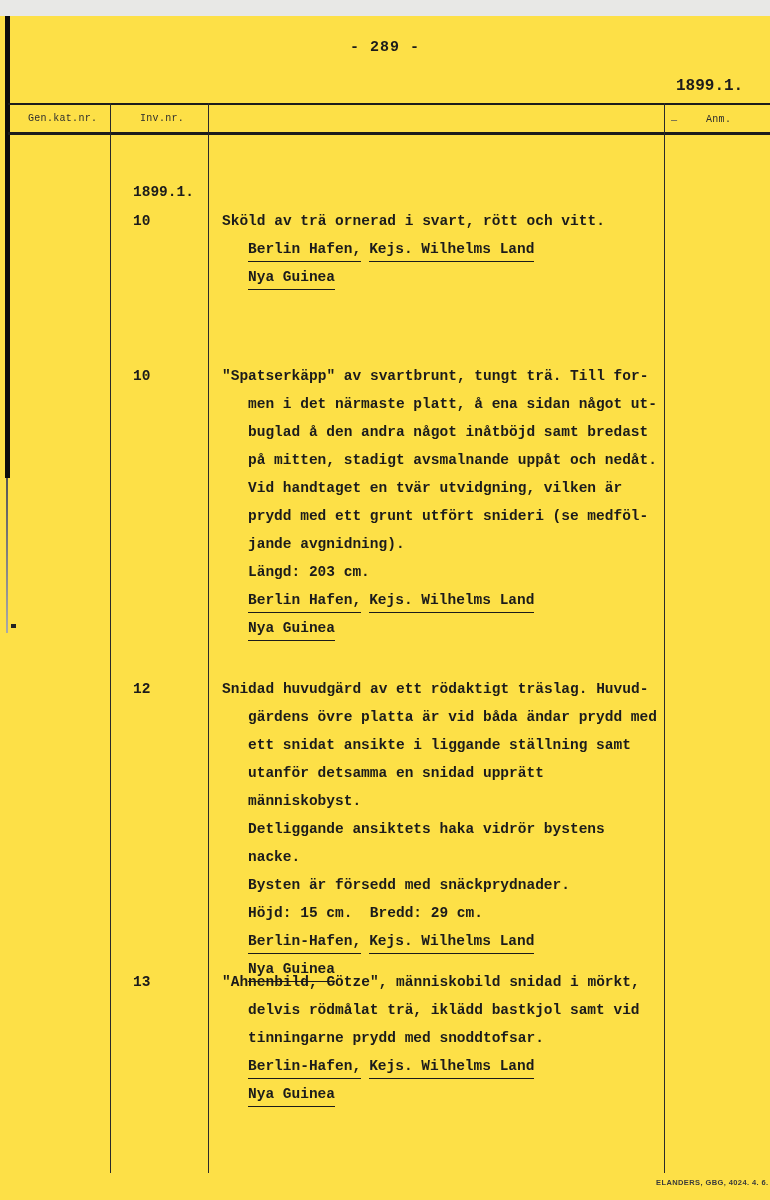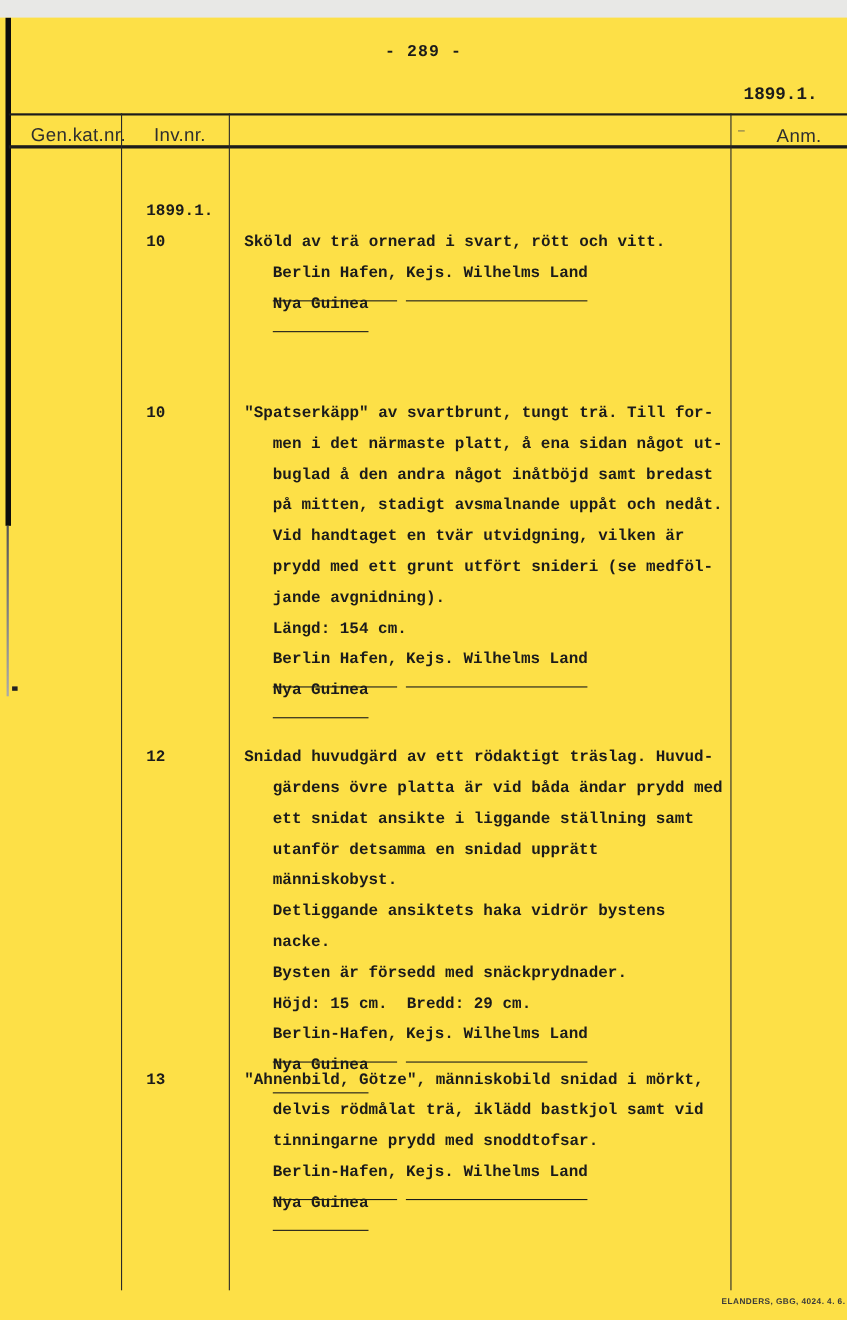--- a/index.html
+++ b/index.html
@@ -18,22 +18,22 @@
                 background:linear-gradient(#555, #aaa); }
   .speck      { position:absolute; width:5px; height:4px; background:#222; }
 
   
   .rule-h { position:absolute; background:#1c1c1c; }
   .rule-v { position:absolute; width:1px; background:#2a2a2a; }
 
   
   .form-label {
     position:absolute;
-    font-family:Liberation Sans, sans-serif;
-    font-size:17px; color:#2e2e2e; letter-spacing:0.3px;
+    font-family:Liberation Mono, monospace;
+    font-size:10px; color:#2e2e2e; letter-spacing:0.3px;
   }
   .anm-dash { position:absolute; font-family:"Liberation Sans", sans-serif;
               font-size:11px; color:#555; }
 
   
   .tw { font-family:"Liberation Mono", monospace; font-weight:bold;
         font-size:14.5px; line-height:28px; color:#1b1b1b; }
 
   .page-number { position:absolute; top:18px; left:0; right:0;
                  text-align:center; letter-spacing:1px; font-size:15px; }
@@ -41,21 +41,21 @@
 
   .group-label { position:absolute; left:133px; top:162px; }
 
   .entry { position:absolute; left:133px; width:528px; display:flex; align-items:flex-start; }
   .entry .inv  { width:89px; flex:none; }
   .entry .body { flex:1; min-width:0; }
   .desc   { white-space:pre-line; padding-left:26px; text-indent:-26px; }
   .meas   { white-space:pre; padding-left:26px; }
   .prov   { padding-left:26px; }
   .region { padding-left:26px; }
-  .u      { border-bottom:1.5px solid #1b1b1b; padding-bottom:16px; }
+  .u      { border-bottom:1.5px solid #1b1b1b; padding-bottom:4px; }
   .prov .u:first-child { margin-right:8px; }
 
   .printer-mark { position:absolute; top:1162px; left:656px; width:120px;
                   font-family:"Liberation Sans", sans-serif;
                   font-size:7.5px; font-weight:bold; letter-spacing:0.4px;
                   color:#3a3a3a; white-space:nowrap; overflow:hidden; }
 </style>
 </head>
 <body>
 
@@ -93,21 +93,21 @@
   <div class="entry tw" style="top:346px;">
     <div class="inv">10</div>
     <div class="body">
       <div class="desc">"Spatserkäpp" av svartbrunt, tungt trä. Till for-
 men i det närmaste platt, å ena sidan något ut-
 buglad å den andra något inåtböjd samt bredast
 på mitten, stadigt avsmalnande uppåt och nedåt.
 Vid handtaget en tvär utvidgning, vilken är
 prydd med ett grunt utfört snideri (se medföl-
 jande avgnidning).</div>
-      <div class="meas">Längd: 154 cm.</div>
+      <div class="meas">Längd: 203 cm.</div>
       <div class="prov"><span class="u">Berlin Hafen,</span><span class="u">Kejs. Wilhelms Land</span></div>
       <div class="region"><span class="u">Nya Guinea</span></div>
     </div>
   </div>
 
   <div class="entry tw" style="top:659px;">
     <div class="inv">12</div>
     <div class="body">
       <div class="desc">Snidad huvudgärd av ett rödaktigt träslag. Huvud-
 gärdens övre platta är vid båda ändar prydd med

